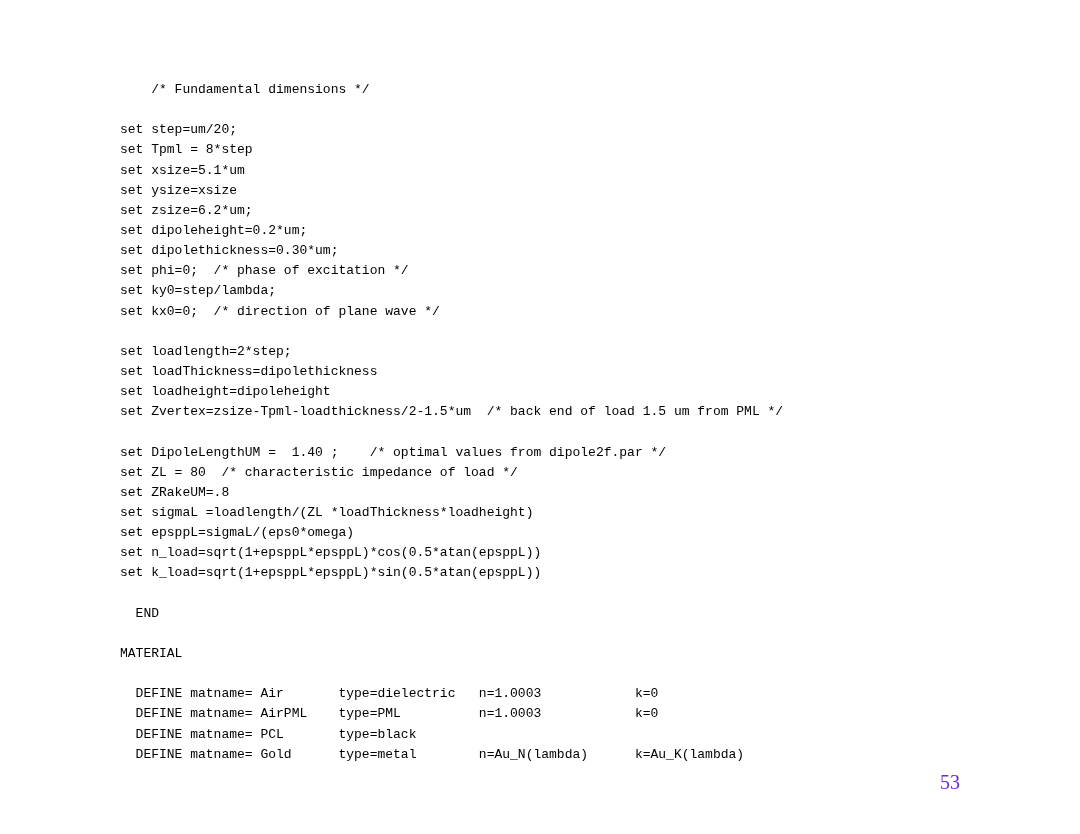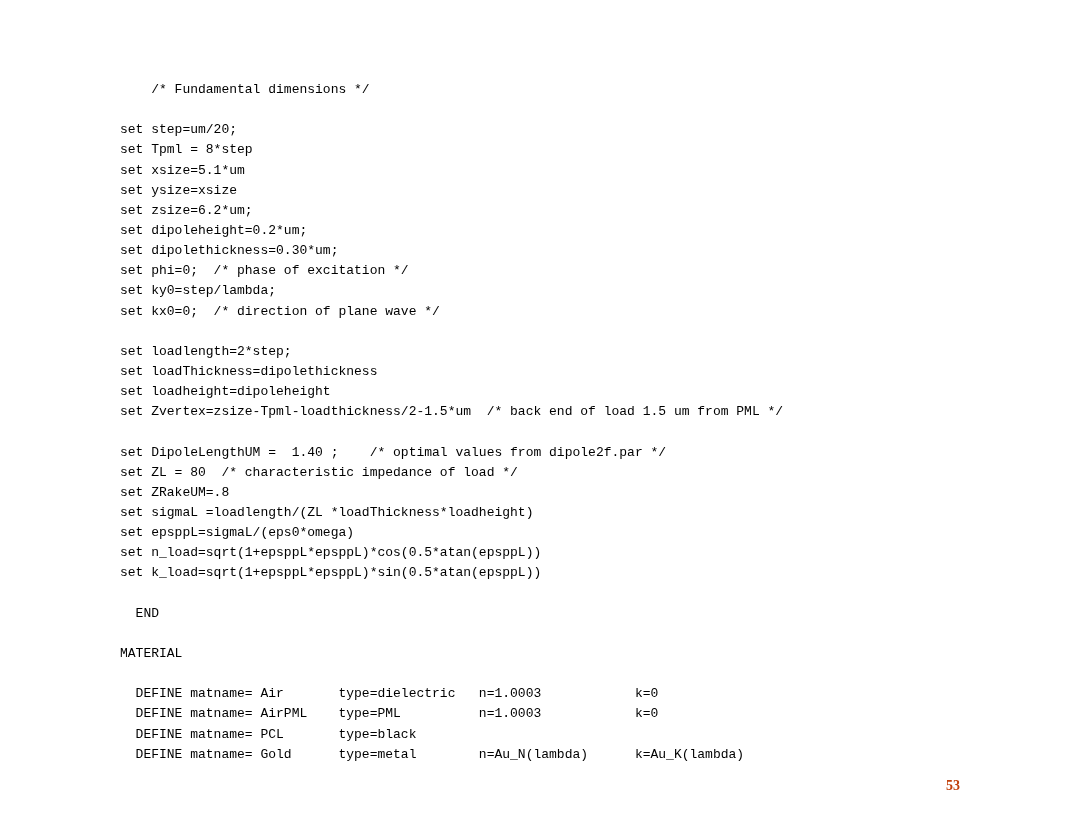--- a/index.html
+++ b/index.html
@@ -34,23 +34,22 @@
       line-height: 1.55;
       color: #000000;
       white-space: pre;
     }
 
     .page-number {
       position: absolute;
       bottom: 40px;
       right: 120px;
       font-family: 'Times New Roman', Times, serif;
-      font-size: 14px;
-      color: #c2410c;
-      font-weight: bold;
+      font-size: 20px;
+      color: #6d28d9;
     }
 
     .content-area {
       margin-top: 20px;
     }
   </style>
 </head>
 <body>
 
 <div class="page-container">

